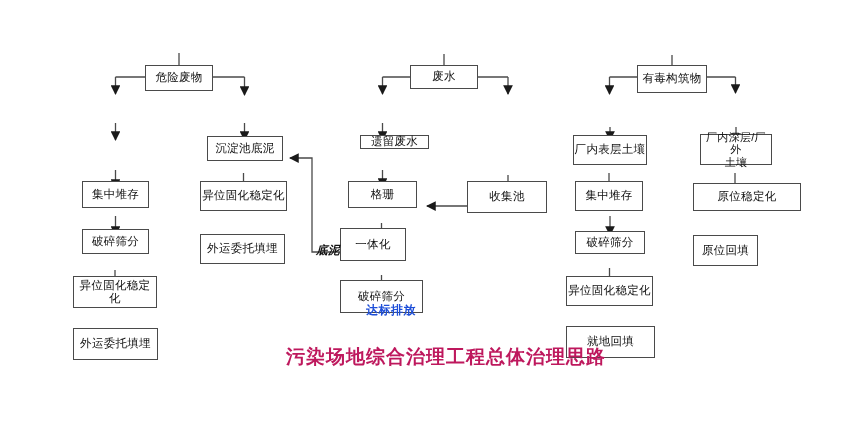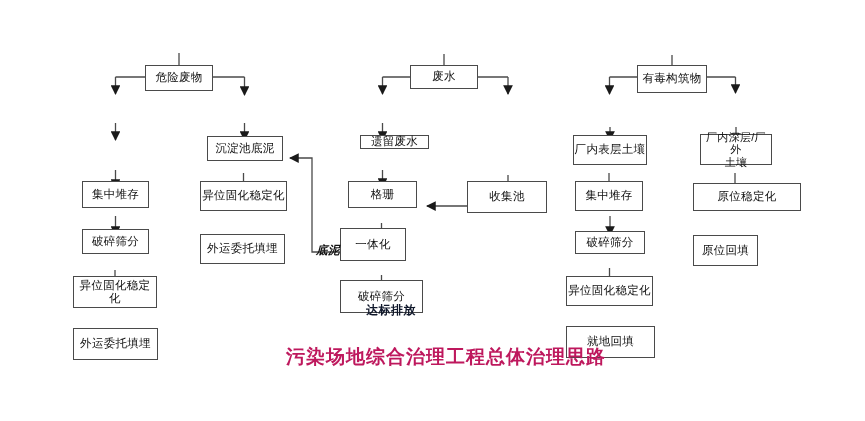--- a/index.html
+++ b/index.html
@@ -34,21 +34,21 @@
     line-height: 1.15;
     display: flex;
     align-items: center;
     justify-content: center;
     text-align: center;
     white-space: pre-line;
     margin-top: 38px;
   }
   .plain-label {
     position: absolute;
-    color: #0f172a;
+    color: #1d4ed8;
     font-weight: bold;
     font-size: 12px;
     letter-spacing: 0.5px;
     text-align: center;
   }
   .edge-label {
     position: absolute;
     color: #111111;
     font-weight: bold;
     font-size: 11.5px;

